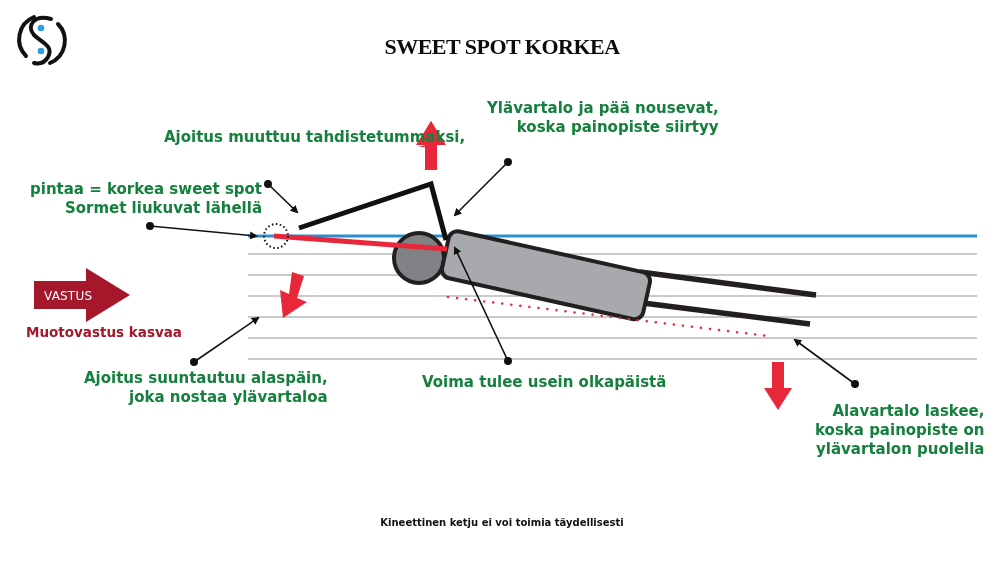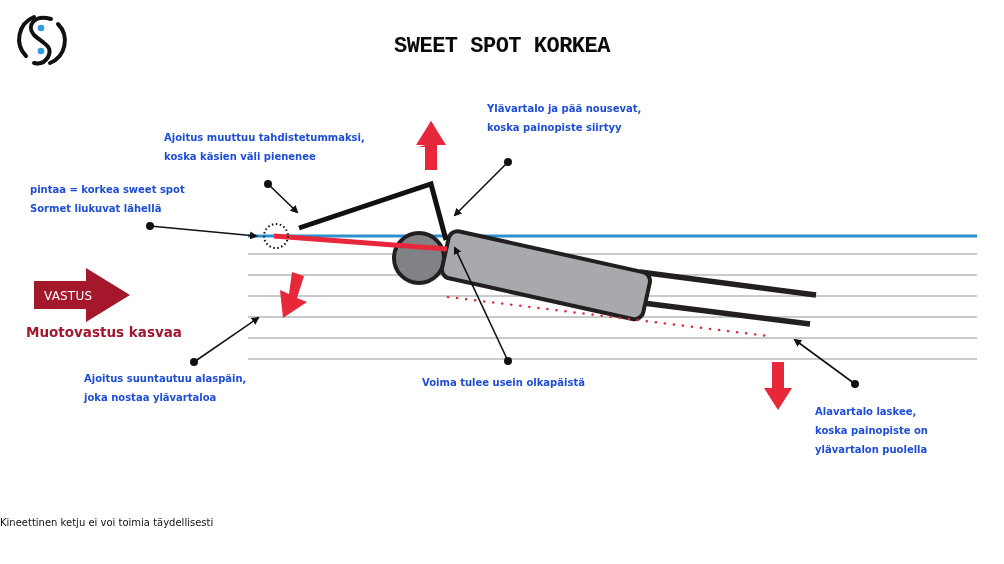--- a/index.html
+++ b/index.html
@@ -1,23 +1,23 @@
 <!DOCTYPE html>
 <html><head>
 <meta charset="utf-8">
 <style>
   html, body { margin:0; padding:0; background:#ffffff; }
   body { width:1004px; height:564px; position:relative; overflow:hidden;
          font-family:"DejaVu Sans", sans-serif; color:#111; }
   .abs { position:absolute; }
-  .title { left:0; width:1004px; top:34px; text-align:center; font-family:Liberation Mono, monospace;
+  .title { left:0; width:1004px; top:34px; text-align:center; font-family:Liberation Serif, serif;
            font-weight:900; font-size:22px; letter-spacing:-0.5px; color:#0b0b0b; }
-  .note { font-weight:bold; font-size:10px; line-height:19px; color:#1d4ed8; white-space:nowrap; }
+  .note { font-weight:bold; font-size:15px; line-height:19px; color:#15803d; white-space:nowrap;text-align:right; }
   .red-note { font-weight:bold; font-size:13.5px; color:#a5172b; white-space:nowrap; }
-  .footer { left:0; width:1004px; top:517px; text-align:left; font-weight:normal; font-size:10px; color:#111; }
+  .footer { left:0; width:1004px; top:517px; text-align:center; font-weight:bold; font-size:10px; color:#111; }
   svg.diagram { position:absolute; left:0; top:0; }
   .vastus-label { font-weight:400; font-size:12px; color:#fff; letter-spacing:0.2px; }
 </style>
 </head>
 <body>
 
 <svg class="abs" style="left:12px;top:10px" width="60" height="60" viewBox="0 0 60 60">
   <g>
     <path d="M22 7 A24 24 0 0 0 14 46" fill="none" stroke="#111" stroke-width="4" stroke-linecap="round"></path>
     <path d="M38 53 A24 24 0 0 0 46 14" fill="none" stroke="#111" stroke-width="4" stroke-linecap="round"></path>
@@ -111,21 +111,20 @@
 
 <div class="abs vastus-label" style="left:44px;top:289px">VASTUS</div>
 <div class="abs red-note" style="left:26px;top:324px">Muotovastus kasvaa</div>
 
 <div class="abs note" style="left:30px;top:180px">
   <div>pintaa = korkea sweet spot</div>
   <div>Sormet liukuvat lähellä</div>
 </div>
 <div class="abs note" style="left:164px;top:128px">
   <div>Ajoitus muuttuu tahdistetummaksi,</div>
-  <div>koska käsien väli pienenee</div>
 </div>
 <div class="abs note" style="left:487px;top:99px">
   <div>Ylävartalo ja pää nousevat,</div>
   <div>koska painopiste siirtyy</div>
 </div>
 <div class="abs note" style="left:84px;top:369px">
   <div>Ajoitus suuntautuu alaspäin,</div>
   <div>joka nostaa ylävartaloa</div>
 </div>
 <div class="abs note" style="left:422px;top:373px">Voima tulee usein olkapäistä</div>

